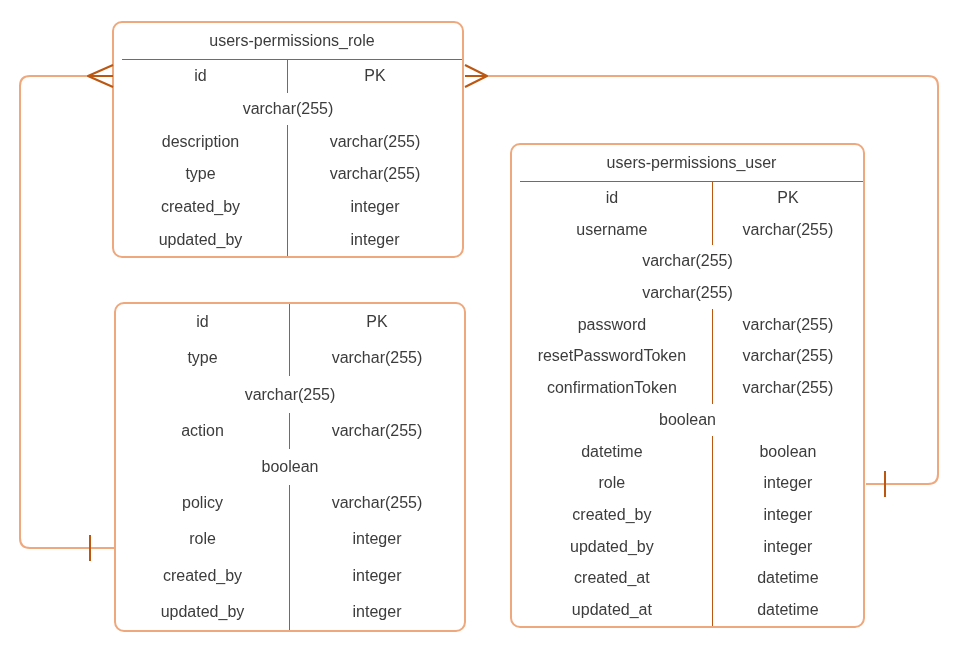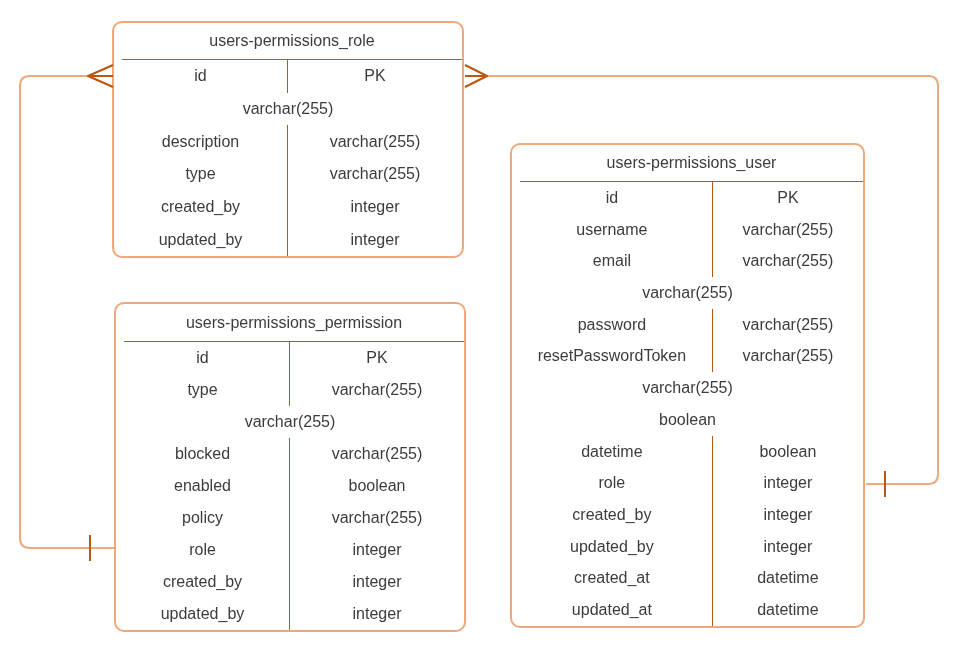--- a/index.html
+++ b/index.html
@@ -81,39 +81,37 @@
         <div class="cell ctype">integer</div>
       </div>
       <div class="frow">
         <div class="cell cname">updated_by</div>
         <div class="cell ctype">integer</div>
       </div>
     </div>
   </div>
 
   <div class="entity t-permission">
-    <div class="entity-header">users-permissions_permission</div>
     <div class="entity-body">
       <div class="frow">
         <div class="cell cname">id</div>
         <div class="cell ctype">PK</div>
       </div>
       <div class="frow">
         <div class="cell cname">type</div>
         <div class="cell ctype">varchar(255)</div>
       </div>
       <div class="frow">
         <div class="cell ctype">varchar(255)</div>
       </div>
       <div class="frow">
-        <div class="cell cname">blocked</div>
+        <div class="cell cname">action</div>
         <div class="cell ctype">varchar(255)</div>
       </div>
       <div class="frow">
-        <div class="cell cname">enabled</div>
         <div class="cell ctype">boolean</div>
       </div>
       <div class="frow">
         <div class="cell cname">policy</div>
         <div class="cell ctype">varchar(255)</div>
       </div>
       <div class="frow">
         <div class="cell cname">role</div>
         <div class="cell ctype">integer</div>
       </div>
@@ -133,35 +131,35 @@
     <div class="entity-body">
       <div class="frow">
         <div class="cell cname">id</div>
         <div class="cell ctype">PK</div>
       </div>
       <div class="frow">
         <div class="cell cname">username</div>
         <div class="cell ctype">varchar(255)</div>
       </div>
       <div class="frow">
-        <div class="cell cname">email</div>
         <div class="cell ctype">varchar(255)</div>
       </div>
       <div class="frow">
         <div class="cell ctype">varchar(255)</div>
       </div>
       <div class="frow">
         <div class="cell cname">password</div>
         <div class="cell ctype">varchar(255)</div>
       </div>
       <div class="frow">
         <div class="cell cname">resetPasswordToken</div>
         <div class="cell ctype">varchar(255)</div>
       </div>
       <div class="frow">
+        <div class="cell cname">confirmationToken</div>
         <div class="cell ctype">varchar(255)</div>
       </div>
       <div class="frow">
         <div class="cell ctype">boolean</div>
       </div>
       <div class="frow">
         <div class="cell cname">datetime</div>
         <div class="cell ctype">boolean</div>
       </div>
       <div class="frow">

